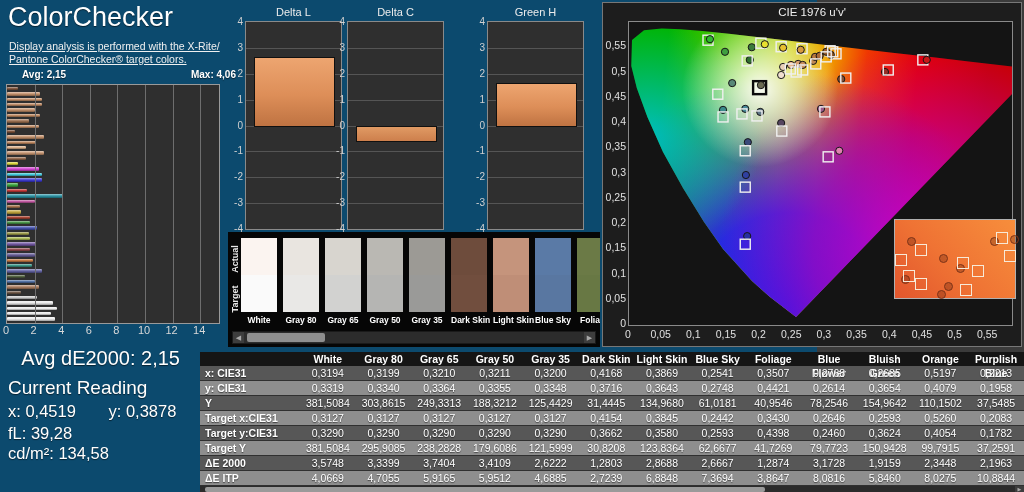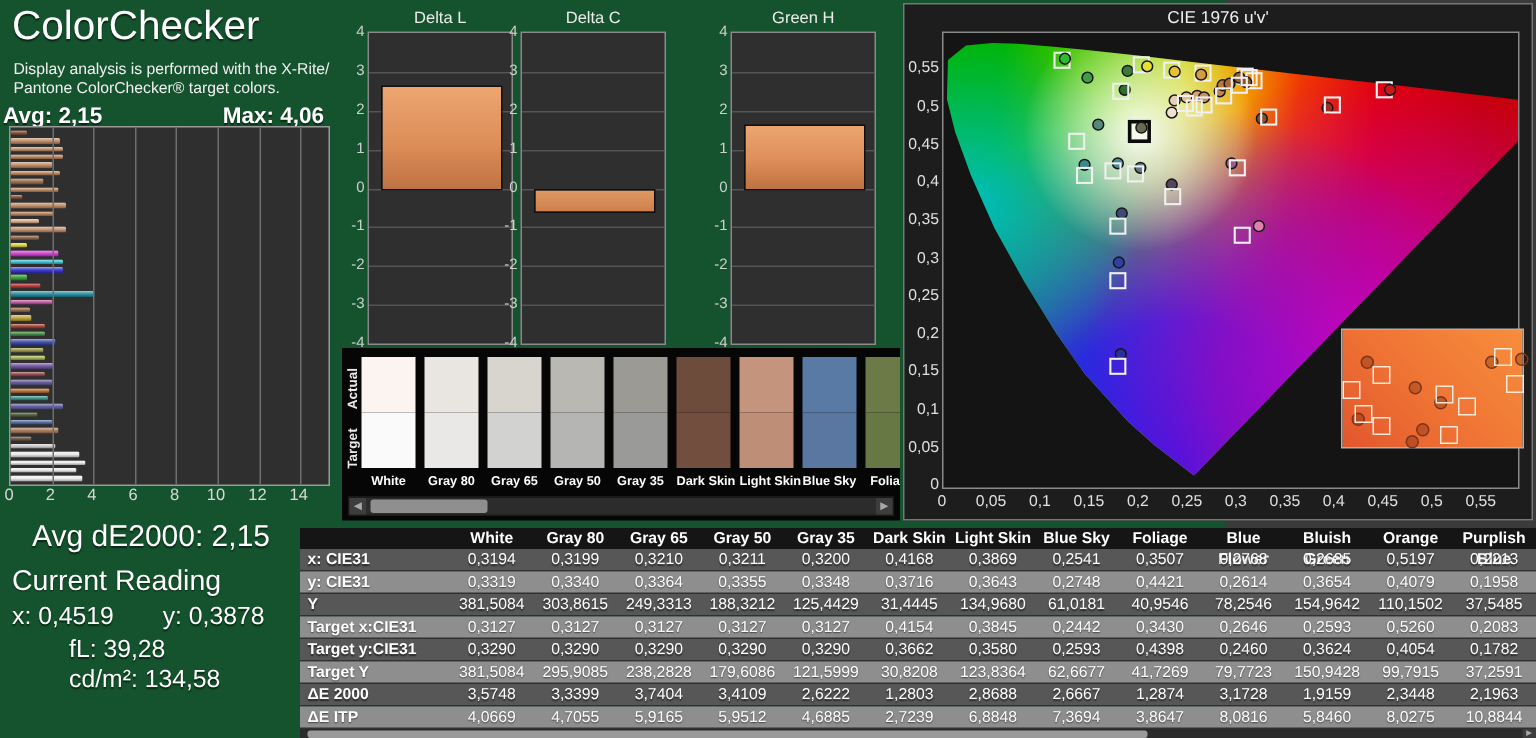--- a/index.html
+++ b/index.html
@@ -1,24 +1,24 @@
 <!DOCTYPE html>
 <html><head>
 <meta charset="utf-8">
 <style>
   html,body{margin:0;padding:0;background:#3b3b3b;width:1024px;height:492px;overflow:hidden;
     font-family:"Liberation Sans",sans-serif;-webkit-font-smoothing:antialiased;}
-  .app{position:absolute;left:0;top:0;width:817px;height:492px;background:#14532d;color:#fff;}
+  .app{position:absolute;left:0;top:0;width:817px;height:492px;background:#0c4a6e;color:#fff;}
   .abs{position:absolute;}
   .txtshadow{text-shadow:0 1px 1px rgba(0,0,0,.55);}
   
   .title{left:8px;top:2px;font-size:27px;color:#fff;}
-  .desc{left:9px;top:40px;width:218px;font-size:10.5px;line-height:13px;color:#f0f0f0;}
+  .desc{left:9px;top:40px;width:218px;font-size:10.5px;line-height:13px;color:#f0f0f0;text-decoration:underline;}
   
-  .de-head{left:0;top:69px;width:216px;height:14px;font-size:15px;}
+  .de-head{left:20px;top:69px;width:216px;height:14px;font-size:10px;}
   .de-avg{position:absolute;left:2px;top:0;font-weight:bold;}
   .de-title{position:absolute;left:0;right:0;top:0;text-align:center;color:#e4e4e4;}
   .de-max{position:absolute;right:0;top:0;font-weight:bold;}
   .de-plot{left:6px;top:84px;width:212px;height:238px;background:#2f2f2f;border:1px solid #9a9a9a;}
   .de-grid{position:absolute;top:0;bottom:0;width:1px;background:#6e6e6e;}
   .de-bars{position:absolute;left:0;top:2px;bottom:2px;right:0;display:flex;flex-direction:column;justify-content:space-between;}
   .de-bar{height:3.4px;border-radius:1px;
     background-image:linear-gradient(180deg,rgba(255,255,255,.55),rgba(255,255,255,.08) 48%,rgba(0,0,0,.35));}
   .de-xaxis{left:6px;top:324px;width:216px;height:12px;}
   .de-xtick{position:absolute;top:0;width:20px;margin-left:-10px;text-align:center;font-size:11px;color:#d8d8d8;}
@@ -51,21 +51,21 @@
   .ins-c{position:absolute;width:7px;height:7px;border:1.5px solid #7e3418;border-radius:50%;background:rgba(60,10,0,.25);}
   .ins-s{position:absolute;width:10px;height:10px;border:1.5px solid #f7ead8;}
   .rgb-strip{position:absolute;left:186px;top:294px;width:226px;height:27px;background:#262626;border:1px solid #4a4a4a;
     box-sizing:border-box;text-align:center;font-size:14.5px;font-weight:bold;line-height:25px;color:#fff;}
   
   .readings{left:0;top:346px;width:200px;height:146px;}
   .rd-avg,.rd-max{text-align:right;padding-right:20px;font-size:20px;line-height:25px;color:#fff;}
   .rd-cur{padding-left:8px;font-size:19px;line-height:24px;margin-top:5px;color:#fff;}
   .rd-xy{padding-left:8px;font-size:16.5px;line-height:23px;color:#fff;}
   .rd-xy .y{margin-left:28px;}
-  .rd-fl,.rd-cd{padding-left:8px;font-size:16.5px;line-height:20px;color:#fff;margin-left:38px;}
+  .rd-fl,.rd-cd{padding-left:8px;font-size:16.5px;line-height:20px;color:#fff;}
   
   .table-panel{left:200px;top:352px;width:824px;height:140px;}
   .trow{display:flex;height:15px;line-height:15px;font-size:10.5px;}
   .trow.thead{height:14px;line-height:14px;background:#151515;font-weight:bold;}
   .trow.odd{background:#575757;border-bottom:1px solid #303030;box-sizing:border-box;}
   .trow.even{background:#8e8e8e;border-bottom:1px solid #303030;box-sizing:border-box;}
   .tlabel{width:100px;flex:0 0 auto;padding-left:5px;box-sizing:border-box;font-weight:bold;text-align:left;}
   .tcell{flex:1 1 0;text-align:center;}
   .tbl-scroll{position:absolute;left:0;right:0;top:134px;height:7px;background:#2b2b2b;}
   .tbl-thumb{position:absolute;left:5px;top:1px;height:5px;width:68%;background:#9a9a9a;border-radius:2px;}

